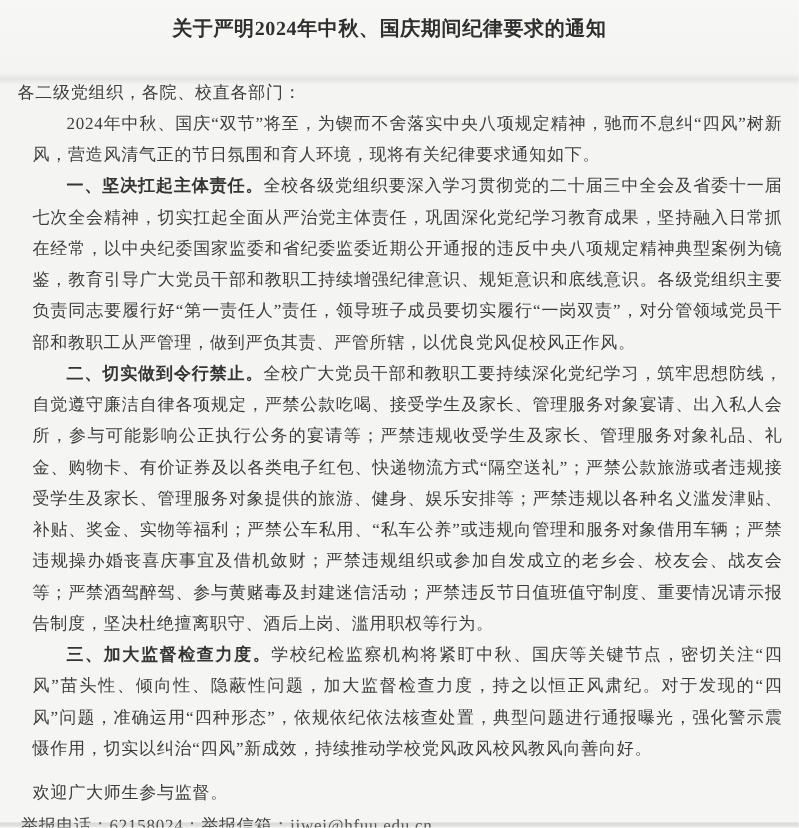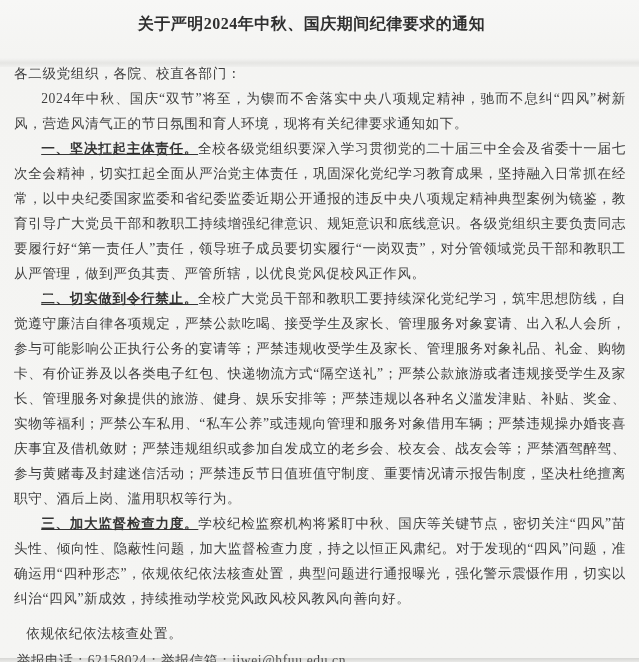--- a/index.html
+++ b/index.html
@@ -45,22 +45,22 @@
     top: 61px;
     left: 14px;
     right: 13px;
     font-size: 13.6px;
     line-height: 25px;
     color: #3b3b3b;
     text-align: justify;
     letter-spacing: 0.6px;
   }
   .salutation { text-indent: 0; }
-  .para { text-indent: 2em; }
-  .para .lead { font-weight: bold; color: #333333; text-decoration: underline; }
+  .para { text-indent: 2em; margin-left: 12px; }
+  .para .lead { font-weight: bold; color: #333333; }
   .closing-block { margin-top: 9px; }
   .closing { text-indent: 0.9em; line-height: 27px; }
   .contact { text-indent: 0.2em; line-height: 27px; }
   .bottom-strip {
     position: absolute;
     bottom: 0;
     left: 0;
     width: 100%;
     height: 4px;
     background: linear-gradient(180deg, rgba(160,160,156,0.35), rgba(160,160,156,0.15));
@@ -81,21 +81,21 @@
 
     <p class="para"><span>2024年中秋、国庆“双节”将至，为锲而不舍落实中央八项规定精神，驰而不息纠“四风”树新风，营造风清气正的节日氛围和育人环境，现将有关纪律要求通知如下。</span></p>
 
     <p class="para"><b class="lead">一、坚决扛起主体责任。</b><span>全校各级党组织要深入学习贯彻党的二十届三中全会及省委十一届七次全会精神，切实扛起全面从严治党主体责任，巩固深化党纪学习教育成果，坚持融入日常抓在经常，以中央纪委国家监委和省纪委监委近期公开通报的违反中央八项规定精神典型案例为镜鉴，教育引导广大党员干部和教职工持续增强纪律意识、规矩意识和底线意识。各级党组织主要负责同志要履行好“第一责任人”责任，领导班子成员要切实履行“一岗双责”，对分管领域党员干部和教职工从严管理，做到严负其责、严管所辖，以优良党风促校风正作风。</span></p>
 
     <p class="para"><b class="lead">二、切实做到令行禁止。</b><span>全校广大党员干部和教职工要持续深化党纪学习，筑牢思想防线，自觉遵守廉洁自律各项规定，严禁公款吃喝、接受学生及家长、管理服务对象宴请、出入私人会所，参与可能影响公正执行公务的宴请等；严禁违规收受学生及家长、管理服务对象礼品、礼金、购物卡、有价证券及以各类电子红包、快递物流方式“隔空送礼”；严禁公款旅游或者违规接受学生及家长、管理服务对象提供的旅游、健身、娱乐安排等；严禁违规以各种名义滥发津贴、补贴、奖金、实物等福利；严禁公车私用、“私车公养”或违规向管理和服务对象借用车辆；严禁违规操办婚丧喜庆事宜及借机敛财；严禁违规组织或参加自发成立的老乡会、校友会、战友会等；严禁酒驾醉驾、参与黄赌毒及封建迷信活动；严禁违反节日值班值守制度、重要情况请示报告制度，坚决杜绝擅离职守、酒后上岗、滥用职权等行为。</span></p>
 
     <p class="para"><b class="lead">三、加大监督检查力度。</b><span>学校纪检监察机构将紧盯中秋、国庆等关键节点，密切关注“四风”苗头性、倾向性、隐蔽性问题，加大监督检查力度，持之以恒正风肃纪。对于发现的“四风”问题，准确运用“四种形态”，依规依纪依法核查处置，典型问题进行通报曝光，强化警示震慑作用，切实以纠治“四风”新成效，持续推动学校党风政风校风教风向善向好。</span></p>
 
     <div class="closing-block">
-      <p class="closing">依规依纪依法核查处置。</p>
+      <p class="closing">欢迎广大师生参与监督。</p>
       <p class="contact">举报电话：62158024；举报信箱：jiwei@hfuu.edu.cn。</p>
     </div>
 
   </div>
 
   <div class="bottom-strip"></div>
 
 </div>
 
 </body></html>

